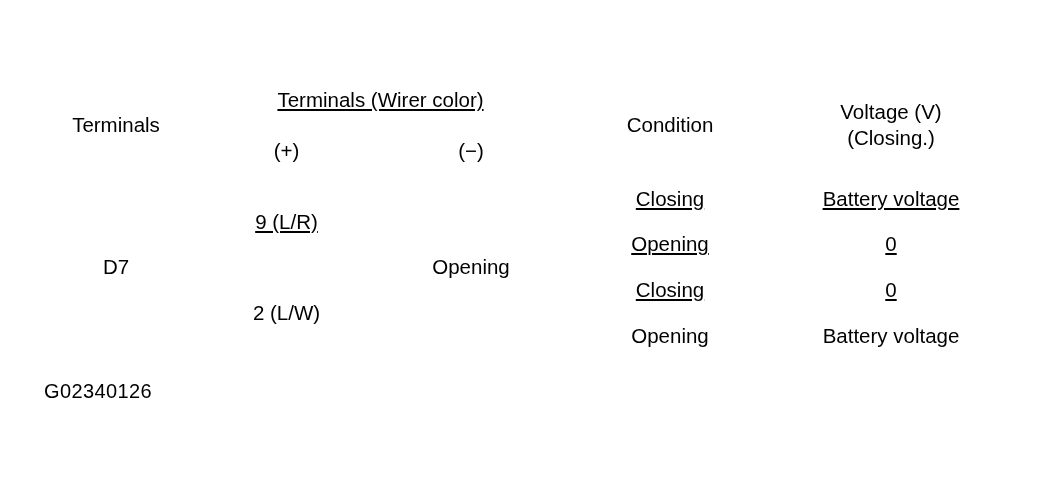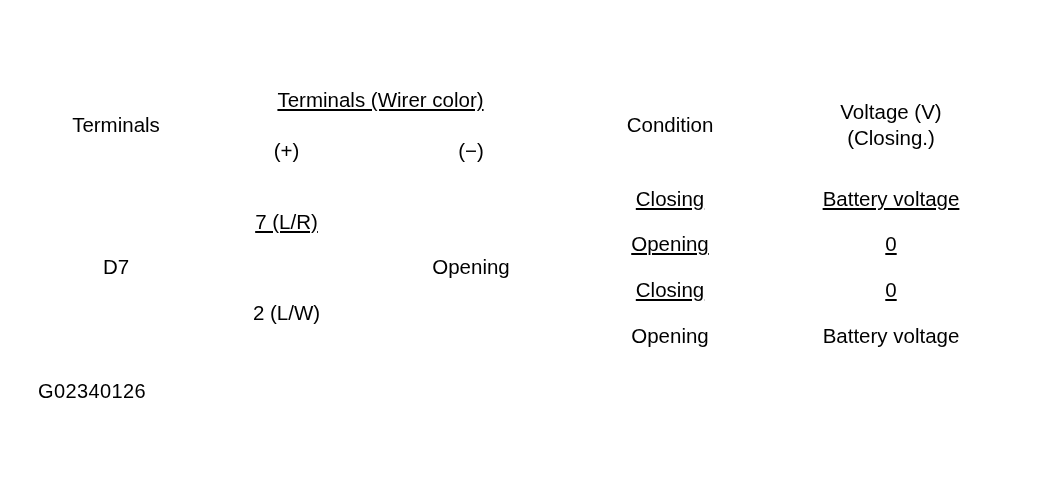--- a/index.html
+++ b/index.html
@@ -48,21 +48,21 @@
   .r-thin-bot    { border-bottom: 1.7px solid #000; text-decoration: underline; }
 
   
   .v-right { border-right: 1.7px solid #000; }
 
   .nowrap { white-space: nowrap; }
   .two-line { line-height: 1.3; }
 
   #caption {
     position: absolute;
-    left: 38px;
+    left: 44px;
     top: 380px;
     font-size: 20px;
     letter-spacing: 0.4px;
     white-space: nowrap;
   }
 </style>
 </head>
 <body>
 
 <div id="table-wrap">
@@ -85,21 +85,21 @@
           <div>(Closing.)</div>
         </td>
       </tr>
       <tr>
         <td class="r-thick-bot v-right">(+)</td>
         <td class="r-thick-bot v-right">(−)</td>
       </tr>
 
       <tr>
         <td rowspan="4" class="r-thick-bot v-right">D7</td>
-        <td rowspan="2" class="r-thin-bot v-right nowrap">7 (L/R)</td>
+        <td rowspan="2" class="r-thin-bot v-right nowrap">9 (L/R)</td>
         <td rowspan="4" class="r-thick-bot v-right">Opening</td>
         <td class="r-thin-bot v-right">Closing</td>
         <td class="r-thin-bot nowrap">Battery voltage</td>
       </tr>
 
       <tr>
         <td class="r-thin-bot v-right">Opening</td>
         <td class="r-thin-bot nowrap">0</td>
       </tr>
 

